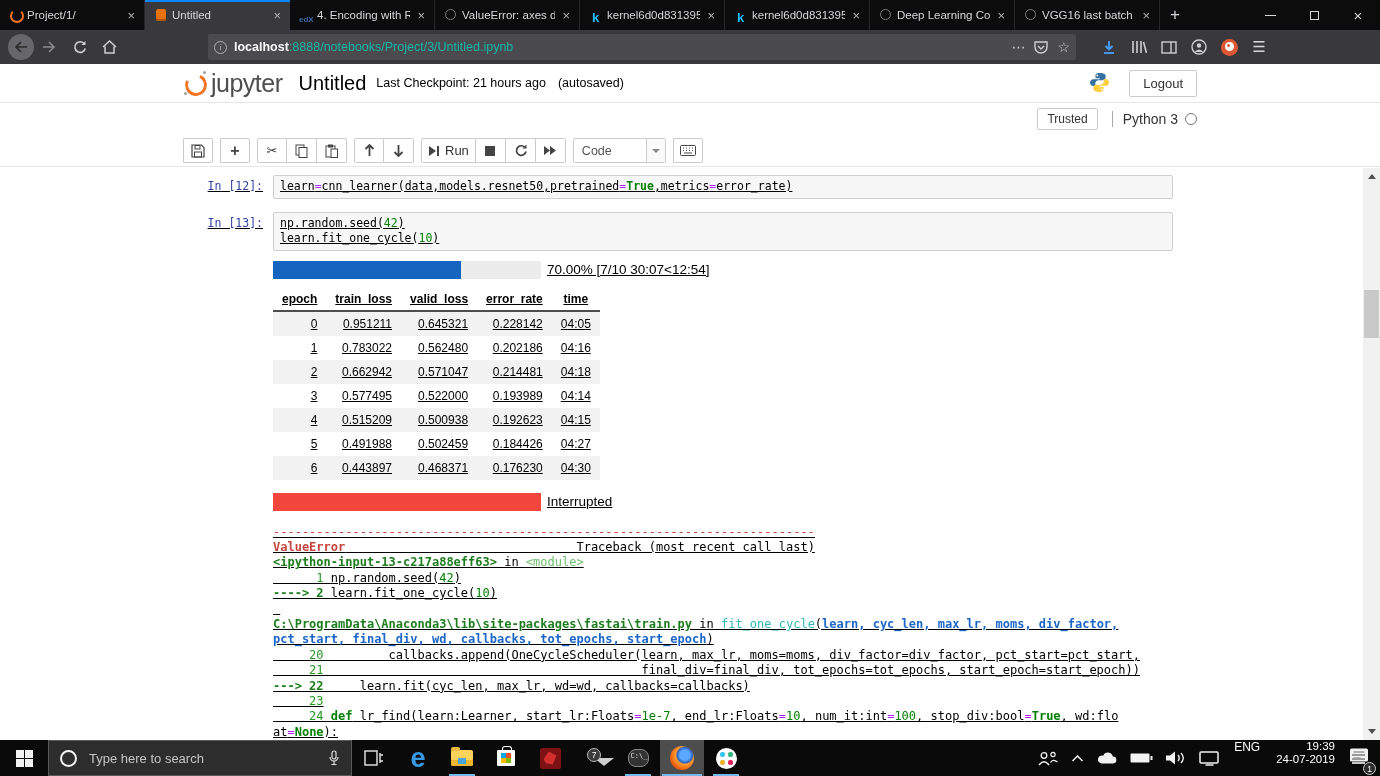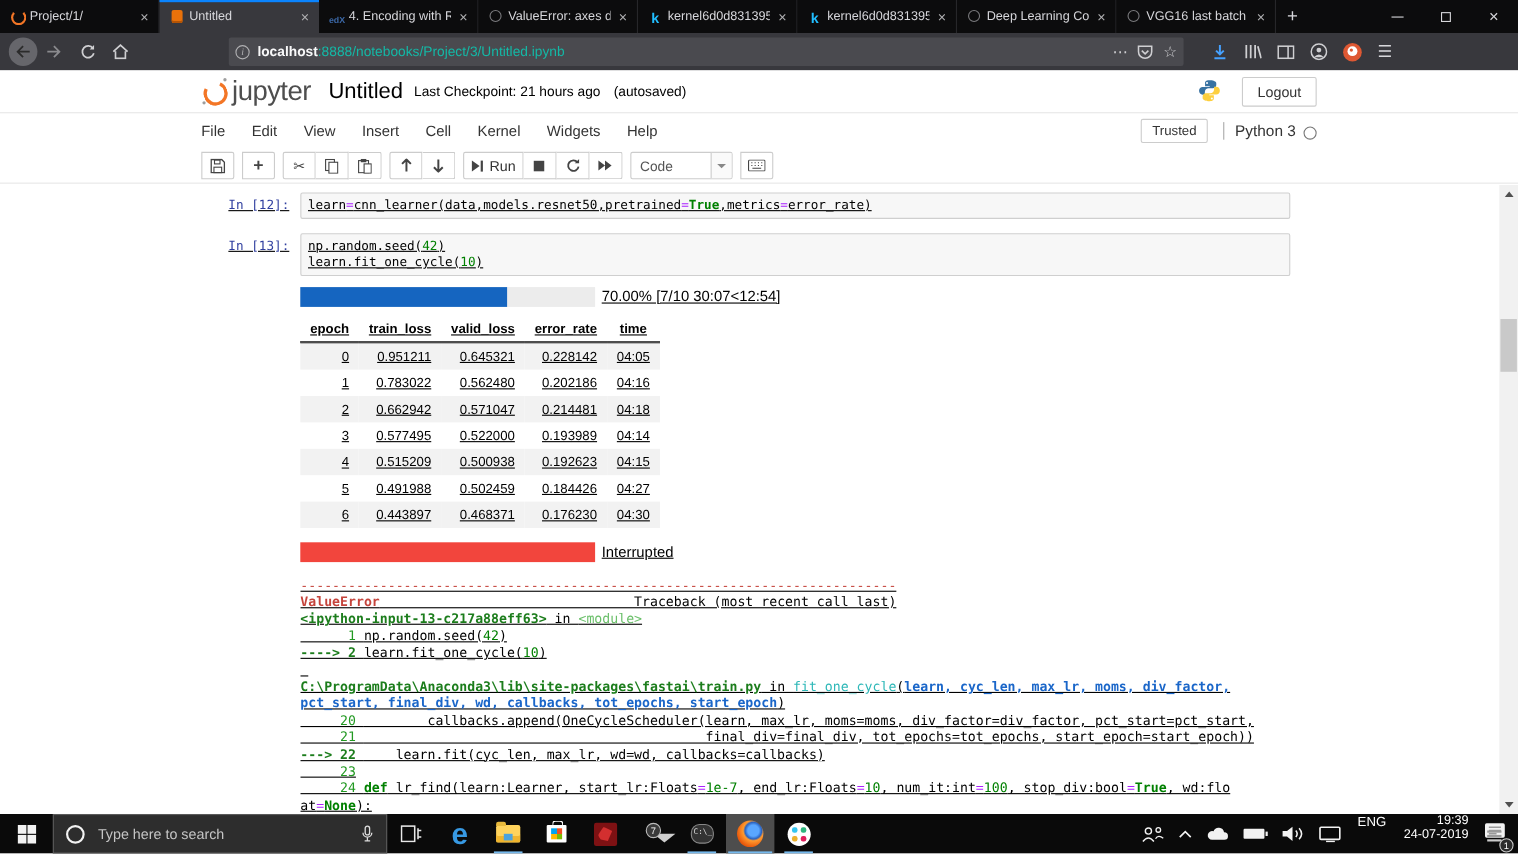--- a/index.html
+++ b/index.html
@@ -56,21 +56,21 @@
   .jp-checkpoint { font-size:12.5px; color:#000; margin-left:10px; }
   .jp-autosaved { font-size:12.5px; color:#000; margin-left:12px; }
   .py-logo { position:absolute; right:270px; top:8px; }
   .logout { position:absolute; right:183px; top:6px; border:1px solid #ccc; border-radius:2px; background:#fff; color:#333; font-size:13px; padding:5px 13px; }
 
   .jp-menurow { height:32px; display:flex; align-items:center; padding:0 183px 0 183px; }
   .menu-item { font-size:13.5px; color:#333; padding:6px 12px; }
   .menu-item:first-child { padding-left:0; }
   .menu-right { margin-left:auto; display:flex; align-items:center; }
   .trusted { font-size:12px; color:#333; border:1px solid #ccc; border-radius:2px; padding:3px 9px; }
-  .kernel-ind { display:flex; align-items:flex-end; border-left:1px solid #aaa; margin-left:14px; padding-left:10px; }
+  .kernel-ind { display:flex; align-items:center; border-left:1px solid #aaa; margin-left:14px; padding-left:10px; }
   .kernel-name { font-size:14px; color:#333; }
   .kernel-circle { width:12px; height:12px; border:1.5px solid #777; border-radius:50%; margin-left:7px; }
 
   .jp-toolbar { height:32px; display:flex; align-items:center; padding-left:183px; border-bottom:1px solid #e7e7e7; }
   .btngroup { display:flex; margin-right:7px; }
   .tbtn { height:25px; min-width:30px; background:#fff; border:1px solid #ccc; display:flex; align-items:center; justify-content:center; color:#444; font-size:13px; padding:0 6px; }
   .btngroup .tbtn + .tbtn { border-left:none; }
   .btngroup .tbtn:first-child { border-radius:2px 0 0 2px; }
   .btngroup .tbtn:last-child { border-radius:0 2px 2px 0; }
   .run-label { margin-left:5px; font-size:13px; color:#333; }
@@ -293,30 +293,20 @@
             <path d="M9.7 1 C6.8 1 6.2 2.3 6.2 3.5 V6 h4 v0.8 H4.1 C2.3 6.8 1 8 1 10.1 c0 2.1 1.3 3.3 3.1 3.3 h1.9 V11 c0-1.8 1.5-3.2 3.3-3.2 h3.9 c1.5 0 2.7-1.2 2.7-2.7 V3.5 C15.9 2.3 13.4 1 11.2 1 Z" fill="#3872a2"></path>
             <circle cx="7.9" cy="3.3" r="0.9" fill="#fff"></circle>
             <path d="M10.3 19 c2.9 0 3.5-1.3 3.5-2.5 V14 h-4 v-0.8 h6.1 c1.8 0 3.1-1.2 3.1-3.3 0-2.1-1.3-3.3-3.1-3.3 h-1.9 V9 c0 1.8-1.5 3.2-3.3 3.2 H6.8 C5.3 12.2 4.1 13.4 4.1 14.9 v1.6 C4.1 17.7 6.6 19 8.8 19 Z" fill="#fdcf3e"></path>
             <circle cx="12.1" cy="16.7" r="0.9" fill="#fff"></circle>
           </svg>
       </span>
       <button class="logout">Logout</button>
     </div>
 
     <div class="jp-menurow">
-      <span id="menubar" style="display:flex">
-          <span class="menu-item">File</span>
-          <span class="menu-item">Edit</span>
-          <span class="menu-item">View</span>
-          <span class="menu-item">Insert</span>
-          <span class="menu-item">Cell</span>
-          <span class="menu-item">Kernel</span>
-          <span class="menu-item">Widgets</span>
-          <span class="menu-item">Help</span>
-        </span>
       <span class="menu-right">
         <span class="trusted">Trusted</span>
         <span class="kernel-ind">
           <span class="kernel-name">Python 3</span>
           <span class="kernel-circle"></span>
         </span>
       </span>
     </div>
 
     <div class="jp-toolbar">

